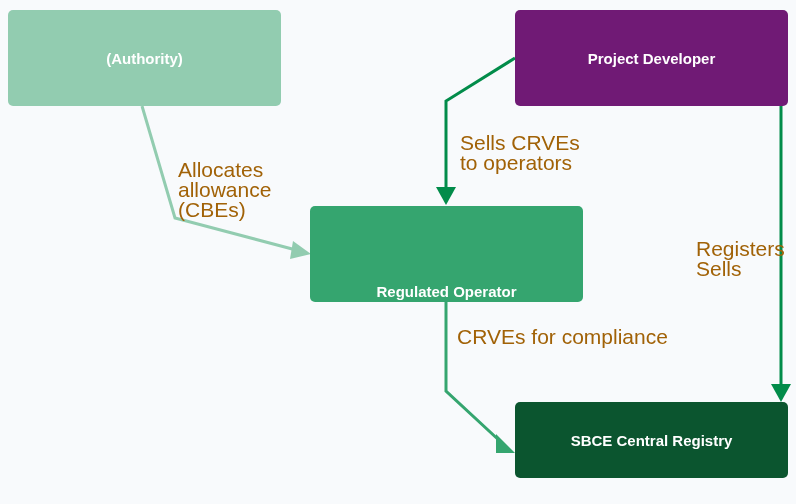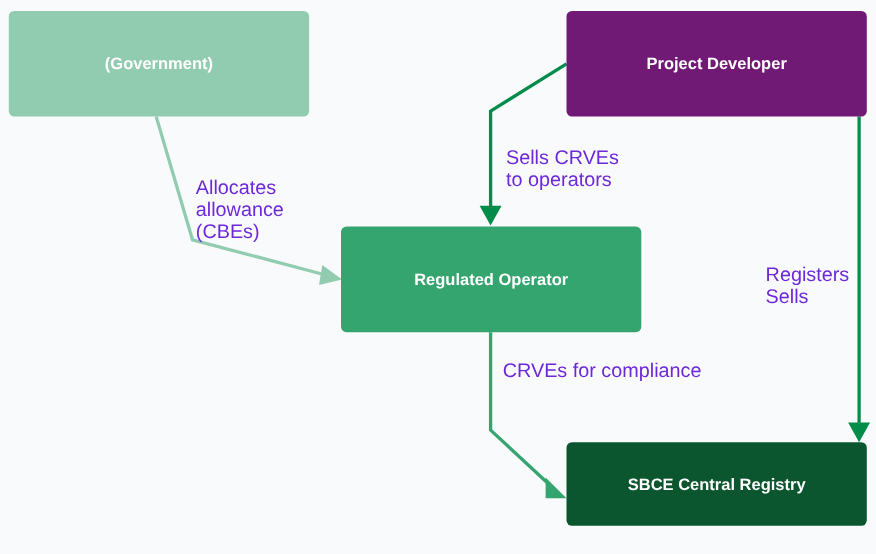--- a/index.html
+++ b/index.html
@@ -8,21 +8,21 @@
     font-family: "Liberation Sans", "DejaVu Sans", sans-serif;
   }
   svg.edges { position: absolute; left: 0; top: 0; width: 796px; height: 504px; }
   .node {
     position: absolute; border-radius: 5px; color: #ffffff; font-weight: bold;
     font-size: 15px; line-height: 21px; text-align: center;
     display: flex; flex-direction: column; align-items: center; justify-content: center;
     box-sizing: border-box;
   }
   .label {
-    position: absolute; color: #6d28d9; font-size: 18px; line-height: 20px;
+    position: absolute; color: #a16207; font-size: 21px; line-height: 20px;
   }
   .label span { display: block; }
 </style>
 </head>
 <body>
 
 <svg class="edges" viewBox="0 0 796 504">
 
   <polyline points="142,106 175,218 296,250" fill="none" stroke="#92ccb0" stroke-width="3"></polyline>
   <polygon points="311,254 293,241 290,259" fill="#92ccb0"></polygon>
@@ -31,28 +31,28 @@
   <polygon points="446,205 436,187 456,187" fill="#028c4a"></polygon>
 
   <line x1="781" y1="106" x2="781" y2="386" stroke="#028c4a" stroke-width="3"></line>
   <polygon points="781,402 771,384 791,384" fill="#028c4a"></polygon>
 
   <polyline points="446,302 446,391 502,443" fill="none" stroke="#35a56f" stroke-width="3"></polyline>
   <polygon points="515,453 496,434 496,453" fill="#35a56f"></polygon>
 </svg>
 
 <div class="node" style="left:8px; top:10px; width:273px; height:96px; background:#92ccb0;">
-  <span>(Government)</span>
+  <span>(Authority)</span>
 </div>
 
 <div class="node" style="left:515px; top:10px; width:273px; height:96px; background:#701a75;">
   <span>Project Developer</span>
 </div>
 
-<div class="node" style="left:310px; top:206px; width:273px; height:96px; background:#35a56f;">
+<div class="node" style="left:310px; top:206px; width:273px; height:96px; background:#35a56f;justify-content:flex-end;">
   <span>Regulated Operator</span>
 </div>
 
 <div class="node" style="left:515px; top:402px; width:273px; height:76px; background:#0b552f;">
   <span>SBCE Central Registry</span>
 </div>
 
 <div class="label" style="left:178px; top:160px; text-align:left; width:80px;">
   <span>Allocates</span>
   <span>allowance</span>

